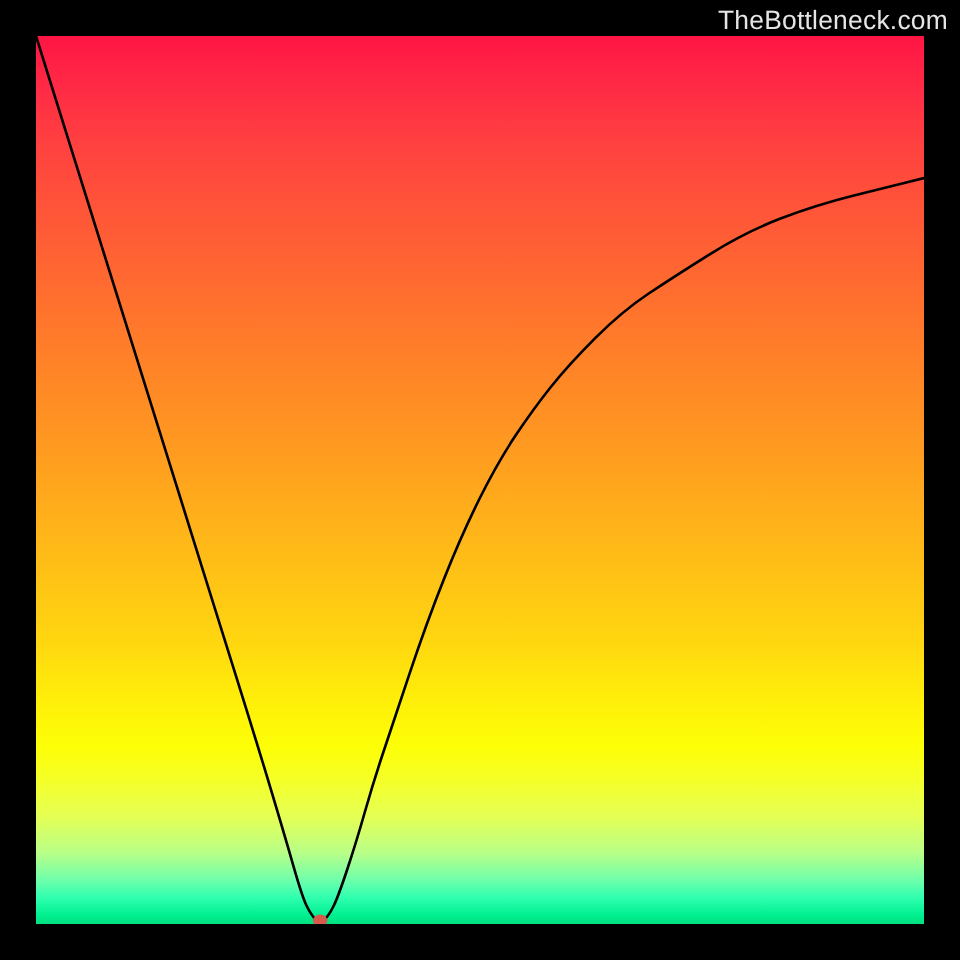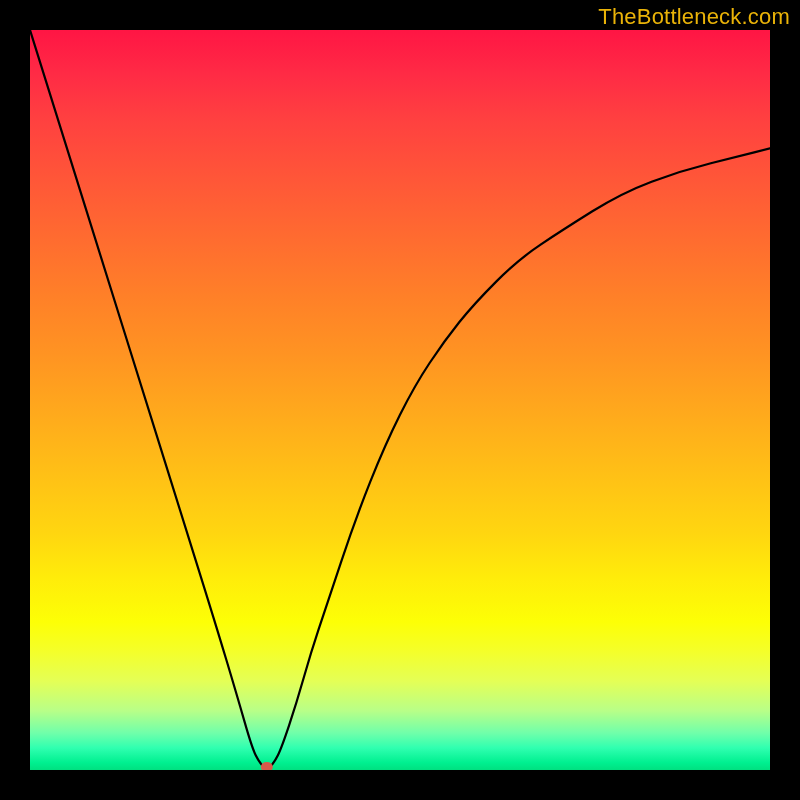--- a/index.html
+++ b/index.html
@@ -61,21 +61,21 @@
     stroke-linecap: round;
   }
   .marker {
     fill: #d85a4a;
     stroke: none;
   }
   .attribution {
     position: absolute;
     top: 4px;
     right: 10px;
-    color: #eab308;
+    color: #e5e5e5;
     font-size: 22px;
     font-weight: 500;
     letter-spacing: 0.2px;
     font-family: Arial, Helvetica, sans-serif;
   }
 </style>
 </head>
 <body>
 
 <div class="frame">

